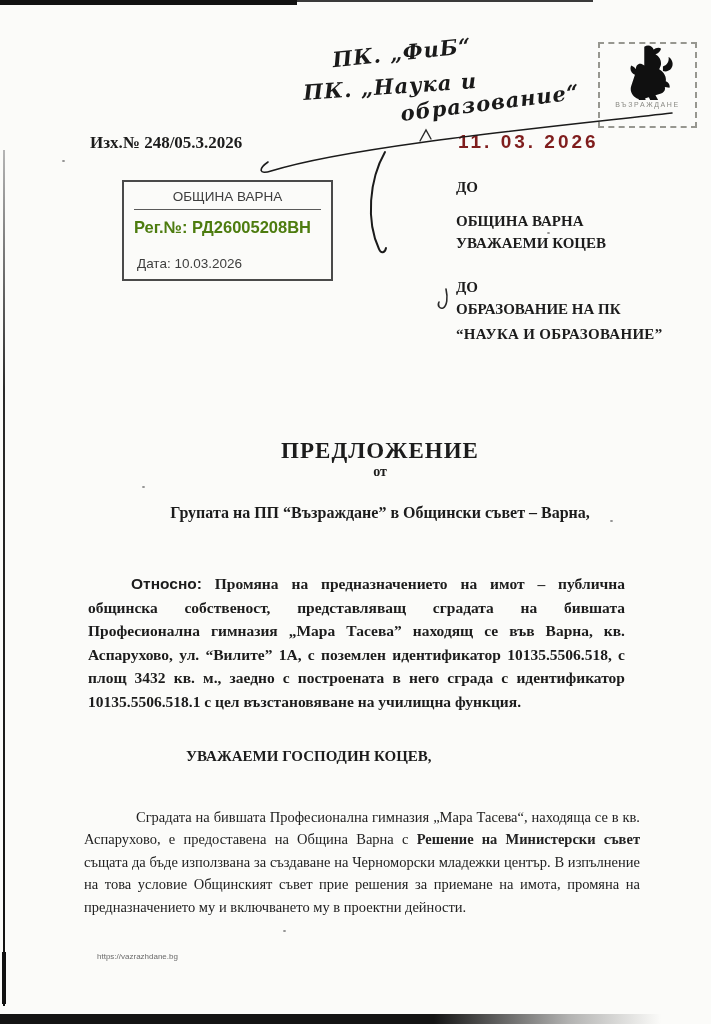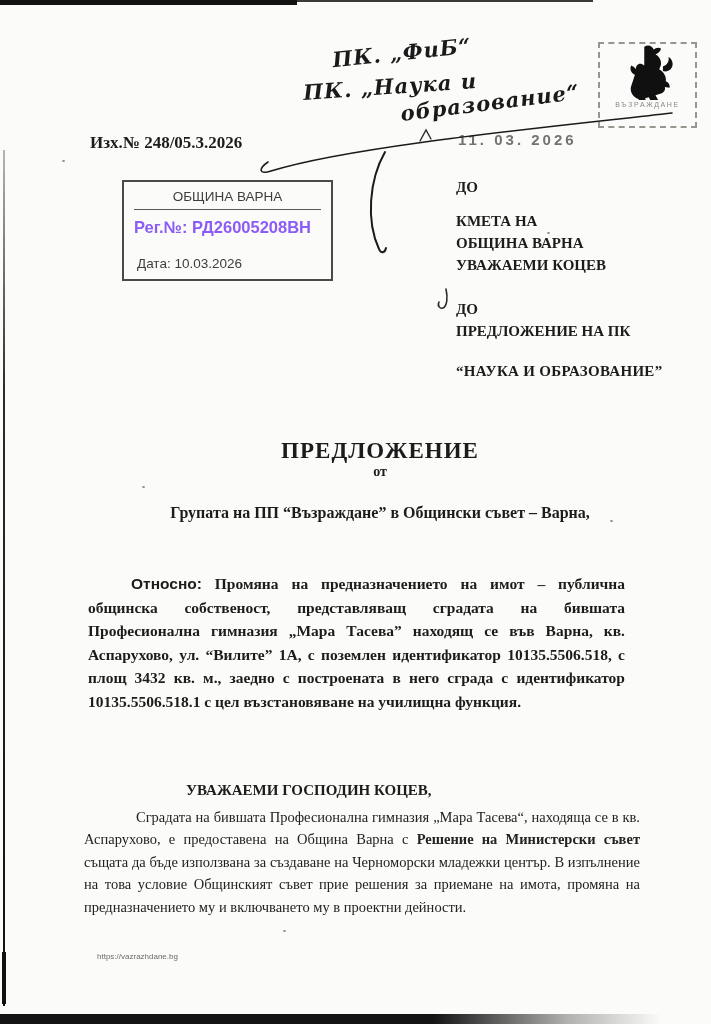--- a/index.html
+++ b/index.html
@@ -17,48 +17,48 @@
   .left-line-thick{left:2px;top:952px;width:4px;height:52px;background:#111;}
   .bottom-bar{left:0;top:1014px;width:711px;height:10px;
     background:linear-gradient(90deg,#141414 0%,#141414 61%,rgba(90,90,90,.45) 80%,rgba(120,120,120,0) 93%);}
   .speck{width:3px;height:2px;background:#8f8f8f;border-radius:50%;}
   
   .hand{font-family:"DejaVu Serif",serif;font-style:italic;font-weight:600;
     font-size:21px;color:#1a1a1a;letter-spacing:1px;white-space:nowrap;}
   
   .ref{left:90px;top:133px;font-weight:bold;font-size:17px;}
   .date-stamp{left:458px;top:131px;font-family:"Liberation Sans",sans-serif;
-    font-weight:bold;font-size:15px;letter-spacing:3px;color:#737373;white-space:nowrap;}
+    font-weight:bold;font-size:19px;letter-spacing:3px;color:#7f1d1d;white-space:nowrap;}
   
   .logo-box{left:598px;top:42px;width:99px;height:86px;border:2px dashed #979790;
     box-sizing:border-box;display:flex;flex-direction:column;align-items:center;}
   .logo-caption{font-family:"Liberation Sans",sans-serif;font-size:7px;color:#8a8a84;
     letter-spacing:1.6px;margin-top:1px;white-space:nowrap;}
   
   .reg-stamp{left:122px;top:180px;width:211px;box-sizing:border-box;
     border:2px solid #4a4a4a;padding:7px 10px 8px 10px;
     font-family:"Liberation Sans",sans-serif;color:#3e3e3e;}
   .reg-org{text-align:center;font-size:13.5px;padding-bottom:5px;border-bottom:1.5px solid #5a5a5a;}
-  .reg-no{margin-top:8px;font-size:16.5px;font-weight:bold;color:#8b5cf6;white-space:nowrap;}
+  .reg-no{margin-top:8px;font-size:16.5px;font-weight:bold;color:#4d7c0f;white-space:nowrap;}
   .reg-date{margin-top:19px;font-size:13.5px;padding-left:3px;}
   
   .recipients{left:456px;top:176px;font-weight:bold;font-size:15px;line-height:1.47;}
   .recipients .gap1{height:12px;}
   .recipients .gap2{height:22px;}
-  .recipients .quoted{letter-spacing:.3px;margin-top:18px;}
+  .recipients .quoted{letter-spacing:.3px;margin-top:3px;}
   
   .title-block{left:100px;top:438px;width:560px;text-align:center;}
   .doc-title{font-size:23px;font-weight:bold;letter-spacing:1px;}
   .from-label{font-size:14px;font-weight:bold;}
   .author-line{font-size:16px;font-weight:bold;margin-top:24px;white-space:nowrap;text-align:center;}
   
   .subject{left:88px;top:572px;width:537px;font-size:15.5px;font-weight:bold;
     line-height:1.52;text-align:justify;}
   .subject-label{font-family:"Liberation Sans",sans-serif;margin-left:43px;}
-  .salutation{left:186px;top:782px;font-weight:bold;font-size:15px;}
+  .salutation{left:186px;top:748px;font-weight:bold;font-size:15px;}
   .body-par{left:84px;top:806px;width:556px;font-size:14.5px;line-height:1.55;
     text-align:justify;text-indent:52px;color:#222;}
   .footer-url{left:97px;top:952px;font-family:"Liberation Sans",sans-serif;
     font-size:8px;color:#6b6b6b;}
   .pen-overlay{left:0;top:0;width:711px;height:1024px;pointer-events:none;}
 </style>
 </head>
 <body>
 
 <div class="page">
@@ -92,26 +92,25 @@
 
   <div class="abs reg-stamp">
     <div class="reg-org">ОБЩИНА ВАРНА</div>
     <div class="reg-no"><span>Рег.№:</span> <span>РД26005208ВН</span></div>
     <div class="reg-date"><span>Дата:</span> <span>10.03.2026</span></div>
   </div>
 
   <div class="abs recipients">
     <div>ДО</div>
     <div class="gap1"></div>
-    <div>КМЕТА НА</div>
     <div>ОБЩИНА ВАРНА</div>
     <div>УВАЖАЕМИ КОЦЕВ</div>
     <div class="gap2"></div>
     <div>ДО</div>
-    <div>ПРЕДЛОЖЕНИЕ НА ПК</div>
+    <div>ОБРАЗОВАНИЕ НА ПК</div>
     <div class="quoted">“НАУКА И ОБРАЗОВАНИЕ”</div>
   </div>
 
   <div class="abs title-block">
     <div class="doc-title">ПРЕДЛОЖЕНИЕ</div>
     <div class="from-label">от</div>
     <div class="author-line">Групата на ПП “Възраждане” в Общински съвет – Варна,</div>
   </div>
 
   <p class="abs subject" style="margin:0;"><span class="subject-label">Относно:</span><span> Промяна на предназначението на имот – публична общинска собственост, представляващ сградата на бившата Професионална гимназия „Мара Тасева” находящ се във Варна, кв. Аспарухово, ул. “Вилите” 1А, с поземлен идентификатор 10135.5506.518, с площ 3432 кв. м., заедно с построената в него сграда с идентификатор 10135.5506.518.1 с цел възстановяване на училищна функция.</span></p>

